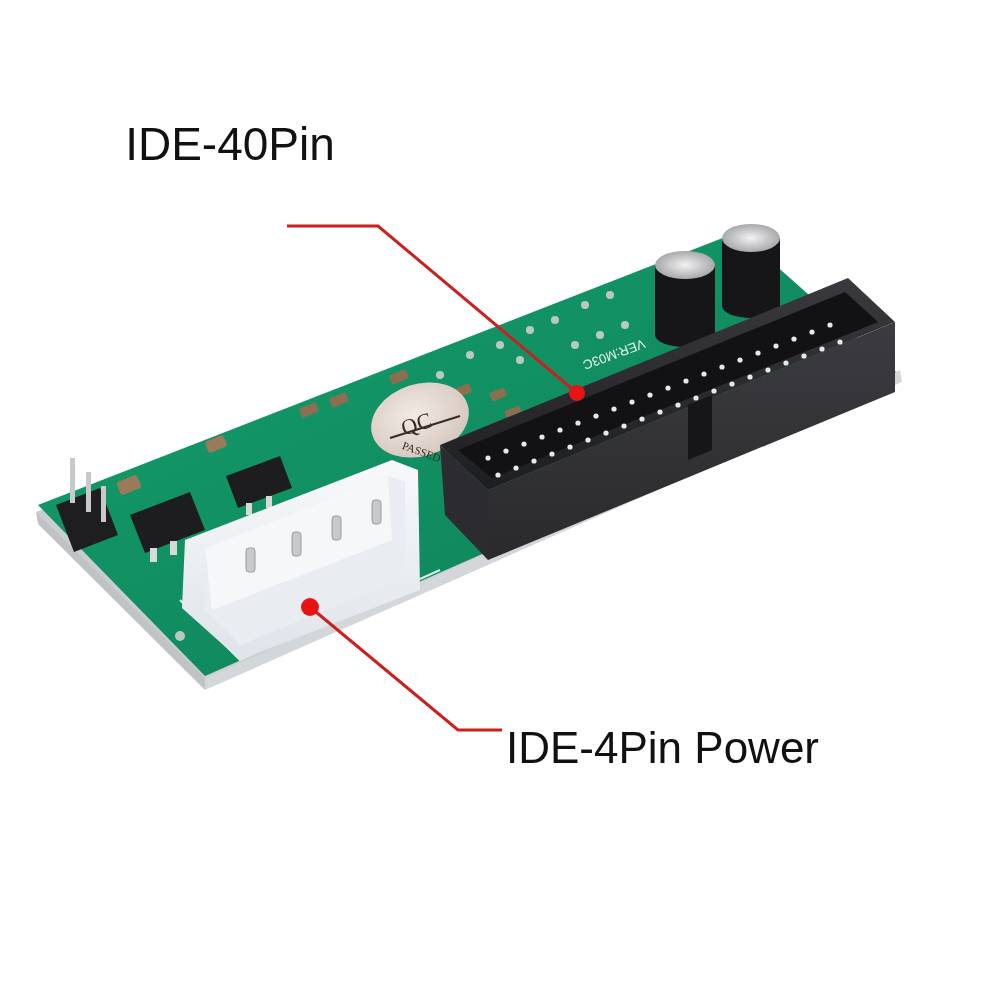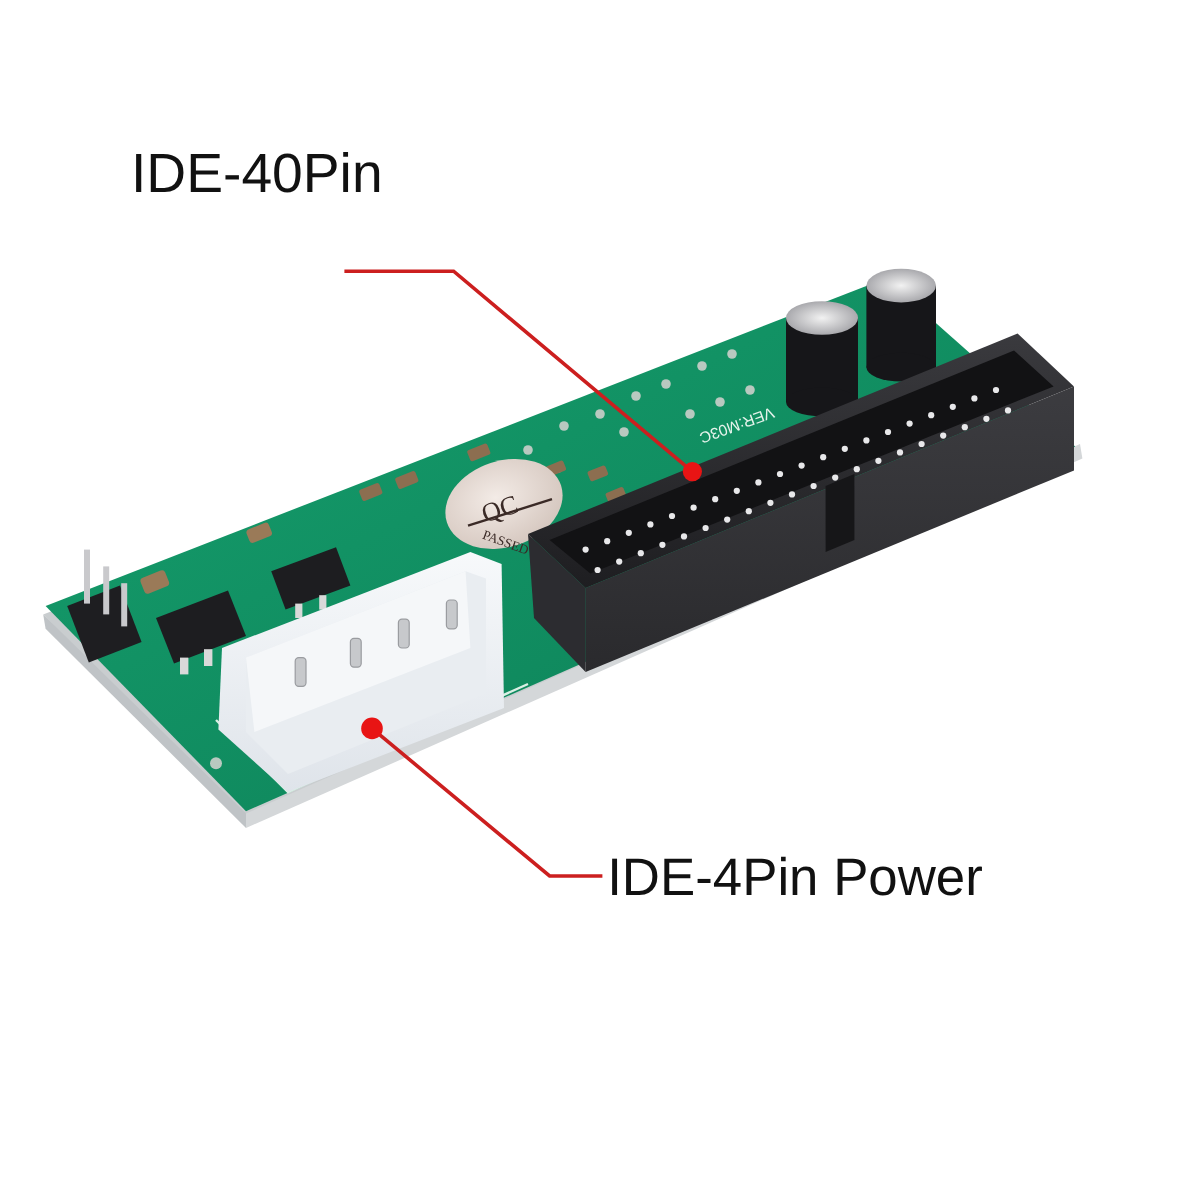--- a/index.html
+++ b/index.html
@@ -1,21 +1,21 @@
 <!DOCTYPE html>
 <html><head>
   <meta charset="utf-8">
   <style>
     html, body { margin: 0; padding: 0; background: #ffffff; }
     body { width: 1000px; height: 1000px; position: relative; overflow: hidden; font-family: "Liberation Sans", sans-serif; }
     .scene { position: absolute; left: 0; top: 0; width: 1000px; height: 1000px; }
     .label { position: absolute; color: #111111; font-family: "Liberation Sans", sans-serif; line-height: 1.08; white-space: nowrap; }
-    .label-top { left: 64px; top: 120px; font-size: 46px; text-align: center; width: 300px; }
+    .label-top { left: 80px; top: 120px; font-size: 46px; text-align: center; width: 300px; }
     .label-top span { display: block; }
-    .label-bottom { left: 506px; top: 708px; font-size: 44px; }
+    .label-bottom { left: 506px; top: 724px; font-size: 44px; }
   </style>
 </head>
 <body>
 
 <div class="scene">
   <svg width="1000" height="1000" viewBox="0 0 1000 1000" xmlns="http://www.w3.org/2000/svg">
     <defs>
       <linearGradient id="boardGrad" x1="0" y1="0" x2="1" y2="1">
         <stop offset="0" stop-color="#16a06e"></stop>
         <stop offset="1" stop-color="#0c7d55"></stop>

